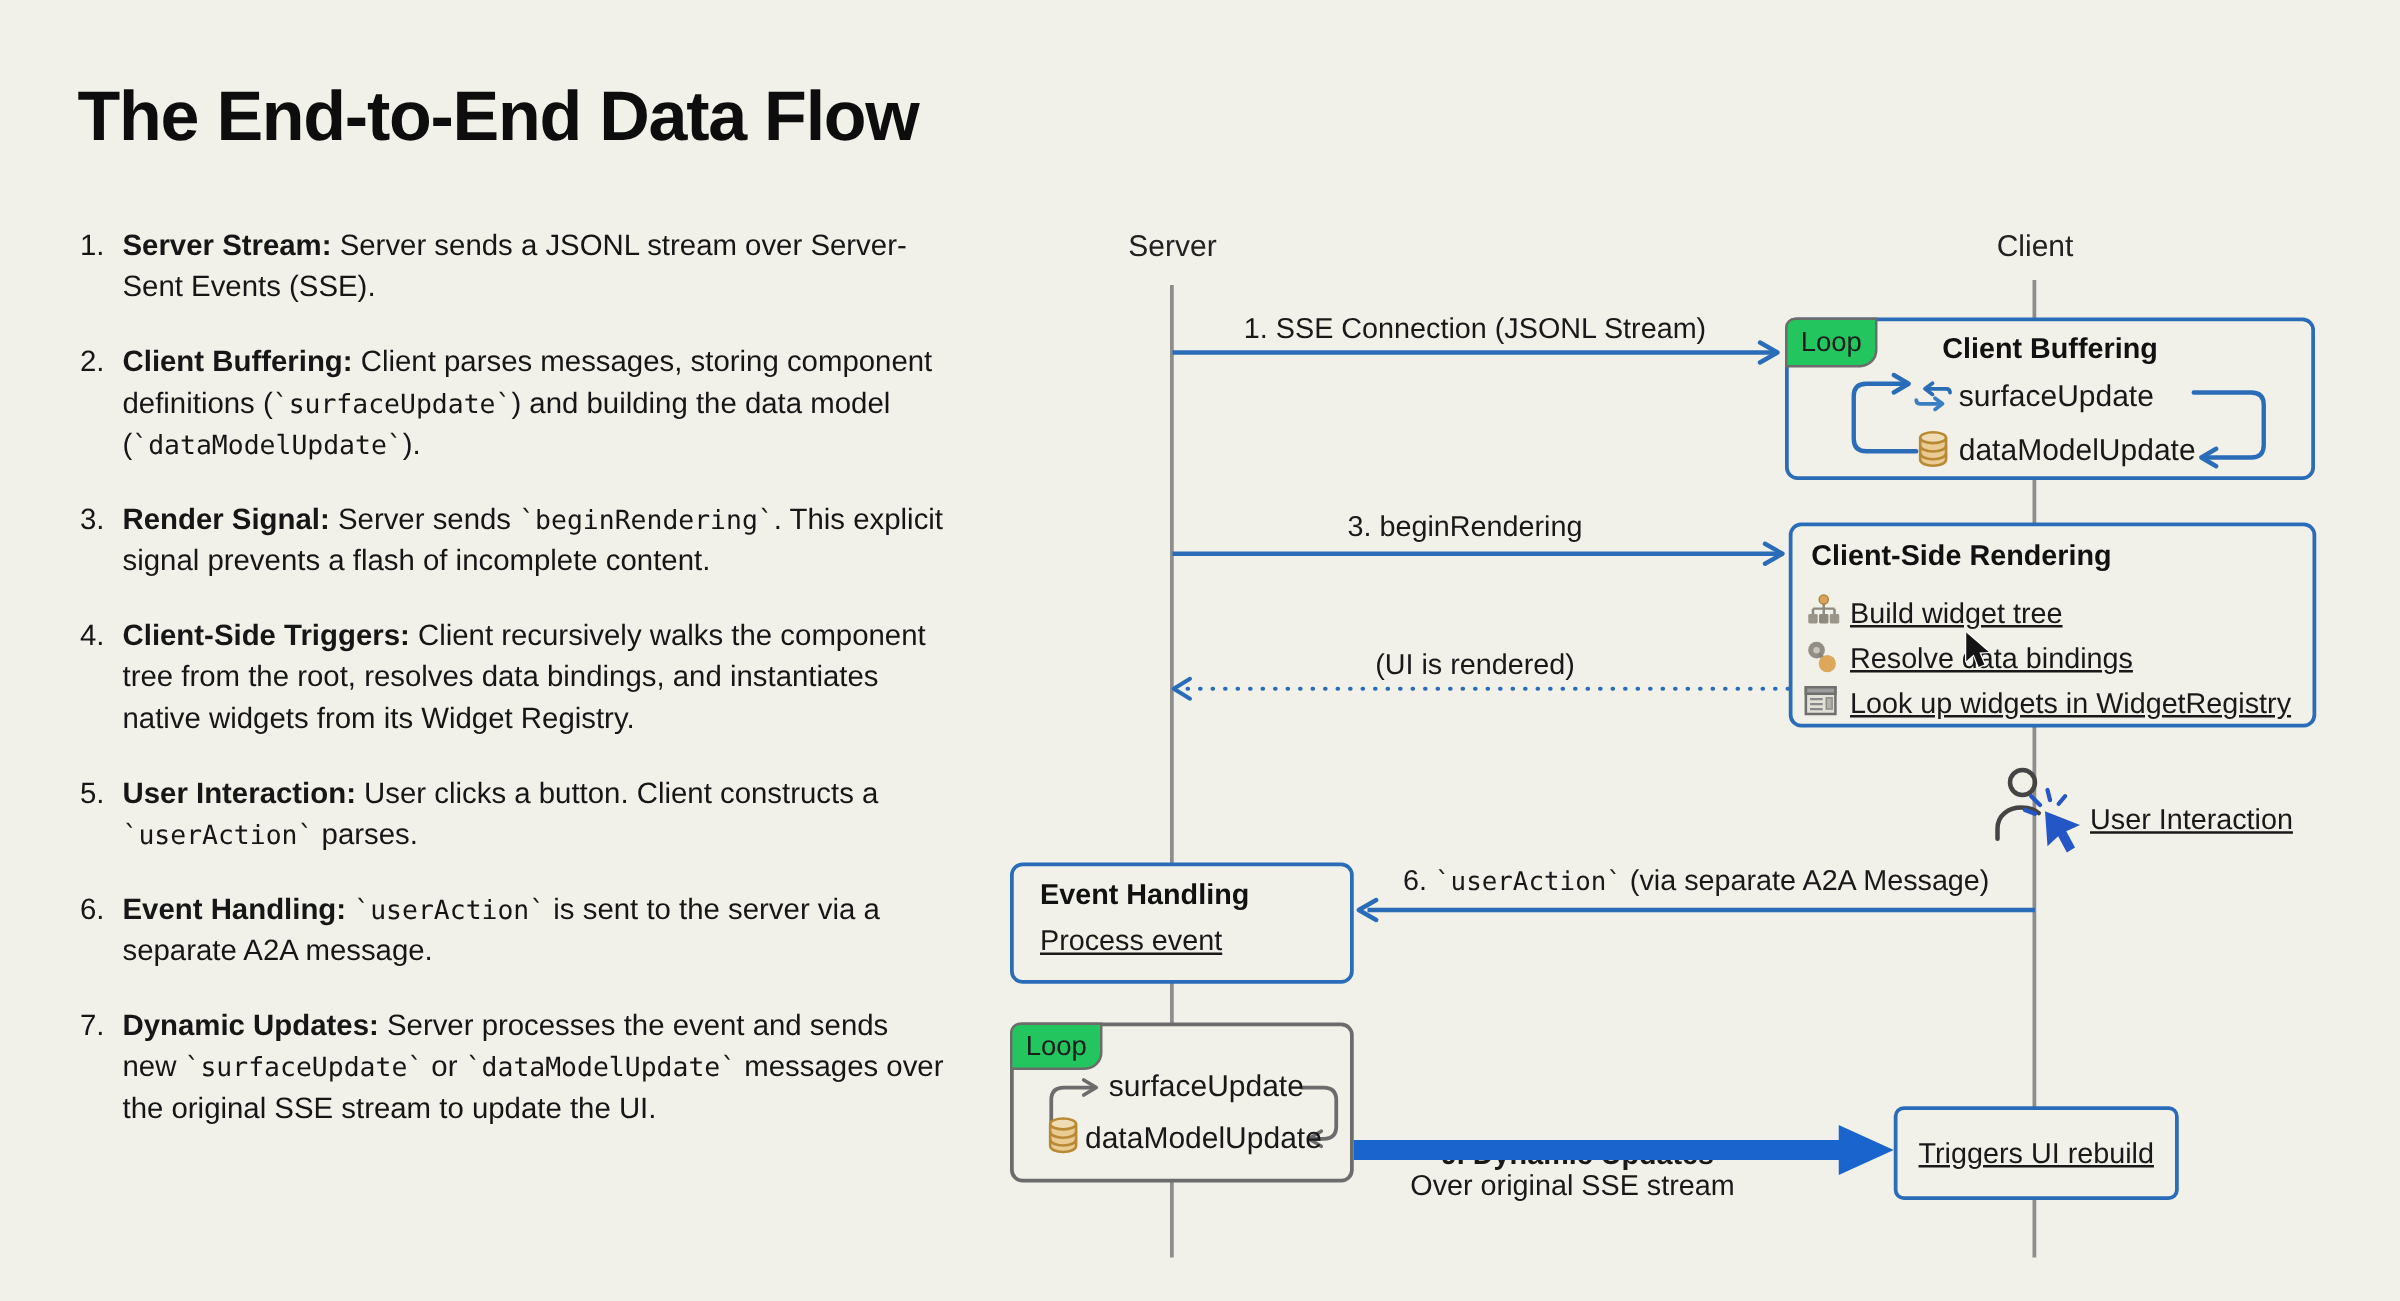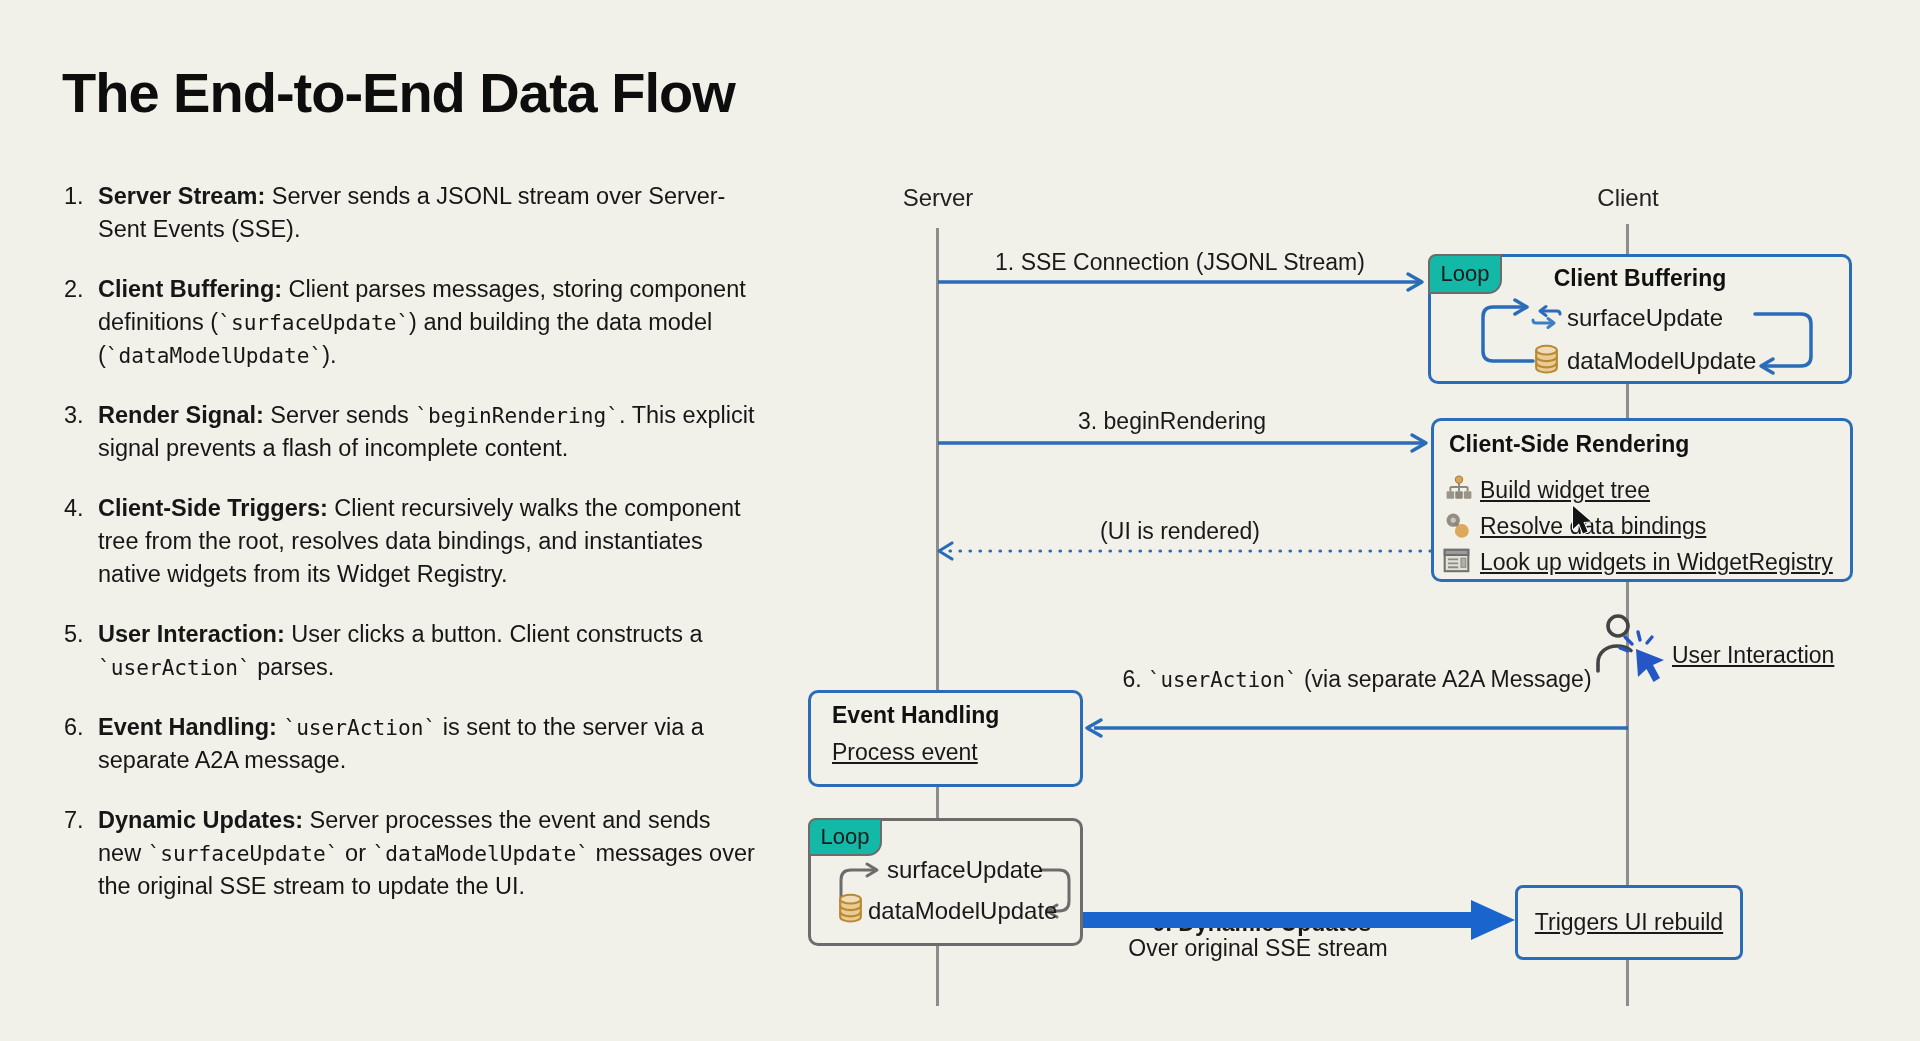--- a/index.html
+++ b/index.html
@@ -39,21 +39,21 @@
     background:#f1f0e9;
   }
   .graybox {
     position:absolute; border:3px solid #6c6c6c; border-radius:10px;
     background:#f1f0e9;
   }
   .looptab {
     position:absolute; left:-3px; top:-3px; width:74px; height:40px;
     border:2.5px solid #6c6c6c; border-radius:8px 0 14px 0;
     display:flex; align-items:center; justify-content:center;
-    font-size:22px; color:#1c1c1c; background:#14b8a6;
+    font-size:22px; color:#1c1c1c; background:#22c55e;
   }
   .boxtitle { position:absolute; font-size:23px; font-weight:700; color:#111; white-space:nowrap; }
   .boxtext  { position:absolute; font-size:23px; color:#191919; white-space:nowrap;text-decoration:underline; }
   .rowlabel { position:absolute; font-size:24px; color:#191919; white-space:nowrap; }
   .center-title { left:0; right:0; text-align:center; }
 
   svg { position:absolute; overflow:visible; }
   .nofill { fill:none; }
 </style>
 </head>
@@ -185,21 +185,21 @@
     <path d="M5,58 V50 c0,-11 9,-17 19,-17 c5.5,0 10.5,1.5 14,4.5" stroke="#444444" stroke-width="3.6" class="nofill" stroke-linecap="round"></path>
   </svg>
   <svg style="left:1620px; top:632px;" width="52" height="56" viewBox="0 0 52 56">
     <g>
       <path d="M12,12 L5,5 M8,19 L0,16 M20,8 L18,0 M27,11 L32,5" stroke="#2457c5" stroke-width="3.4" class="nofill" stroke-linecap="round"></path>
       <path d="M16,17 L44,28 L33,33 L40,46 L33.5,50 L26.5,37 L18,45 Z" fill="#2457c5"></path>
     </g>
   </svg>
   <div class="boxtext" style="left:1672px; top:642px; position:absolute;">User Interaction</div>
 
-  <div class="dlabel" style="left:1357px; top:666px;"><span class="p-plain">6. </span><span class="p-code">`userAction`</span><span class="p-plain"> (via separate A2A Message)</span></div>
+  <div class="dlabel" style="left:1357px; top:691px;"><span class="p-plain">6. </span><span class="p-code">`userAction`</span><span class="p-plain"> (via separate A2A Message)</span></div>
   <svg style="left:1084px; top:713px;" width="544" height="30">
     <path d="M10,15 H544" stroke="#2b6cb8" stroke-width="3.5" class="nofill"></path>
     <path d="M17,7 L3,15 L17,23" stroke="#2b6cb8" stroke-width="3.5" class="nofill" stroke-linecap="round" stroke-linejoin="round"></path>
   </svg>
 
   <div class="bluebox" style="left:808px; top:690px; width:275px; height:97px;padding-left:15px;">
     <div class="boxtitle" style="left:21px; top:9px;">Event Handling</div>
     <div class="boxtext" style="left:21px; top:46px;">Process event</div>
   </div>
 

